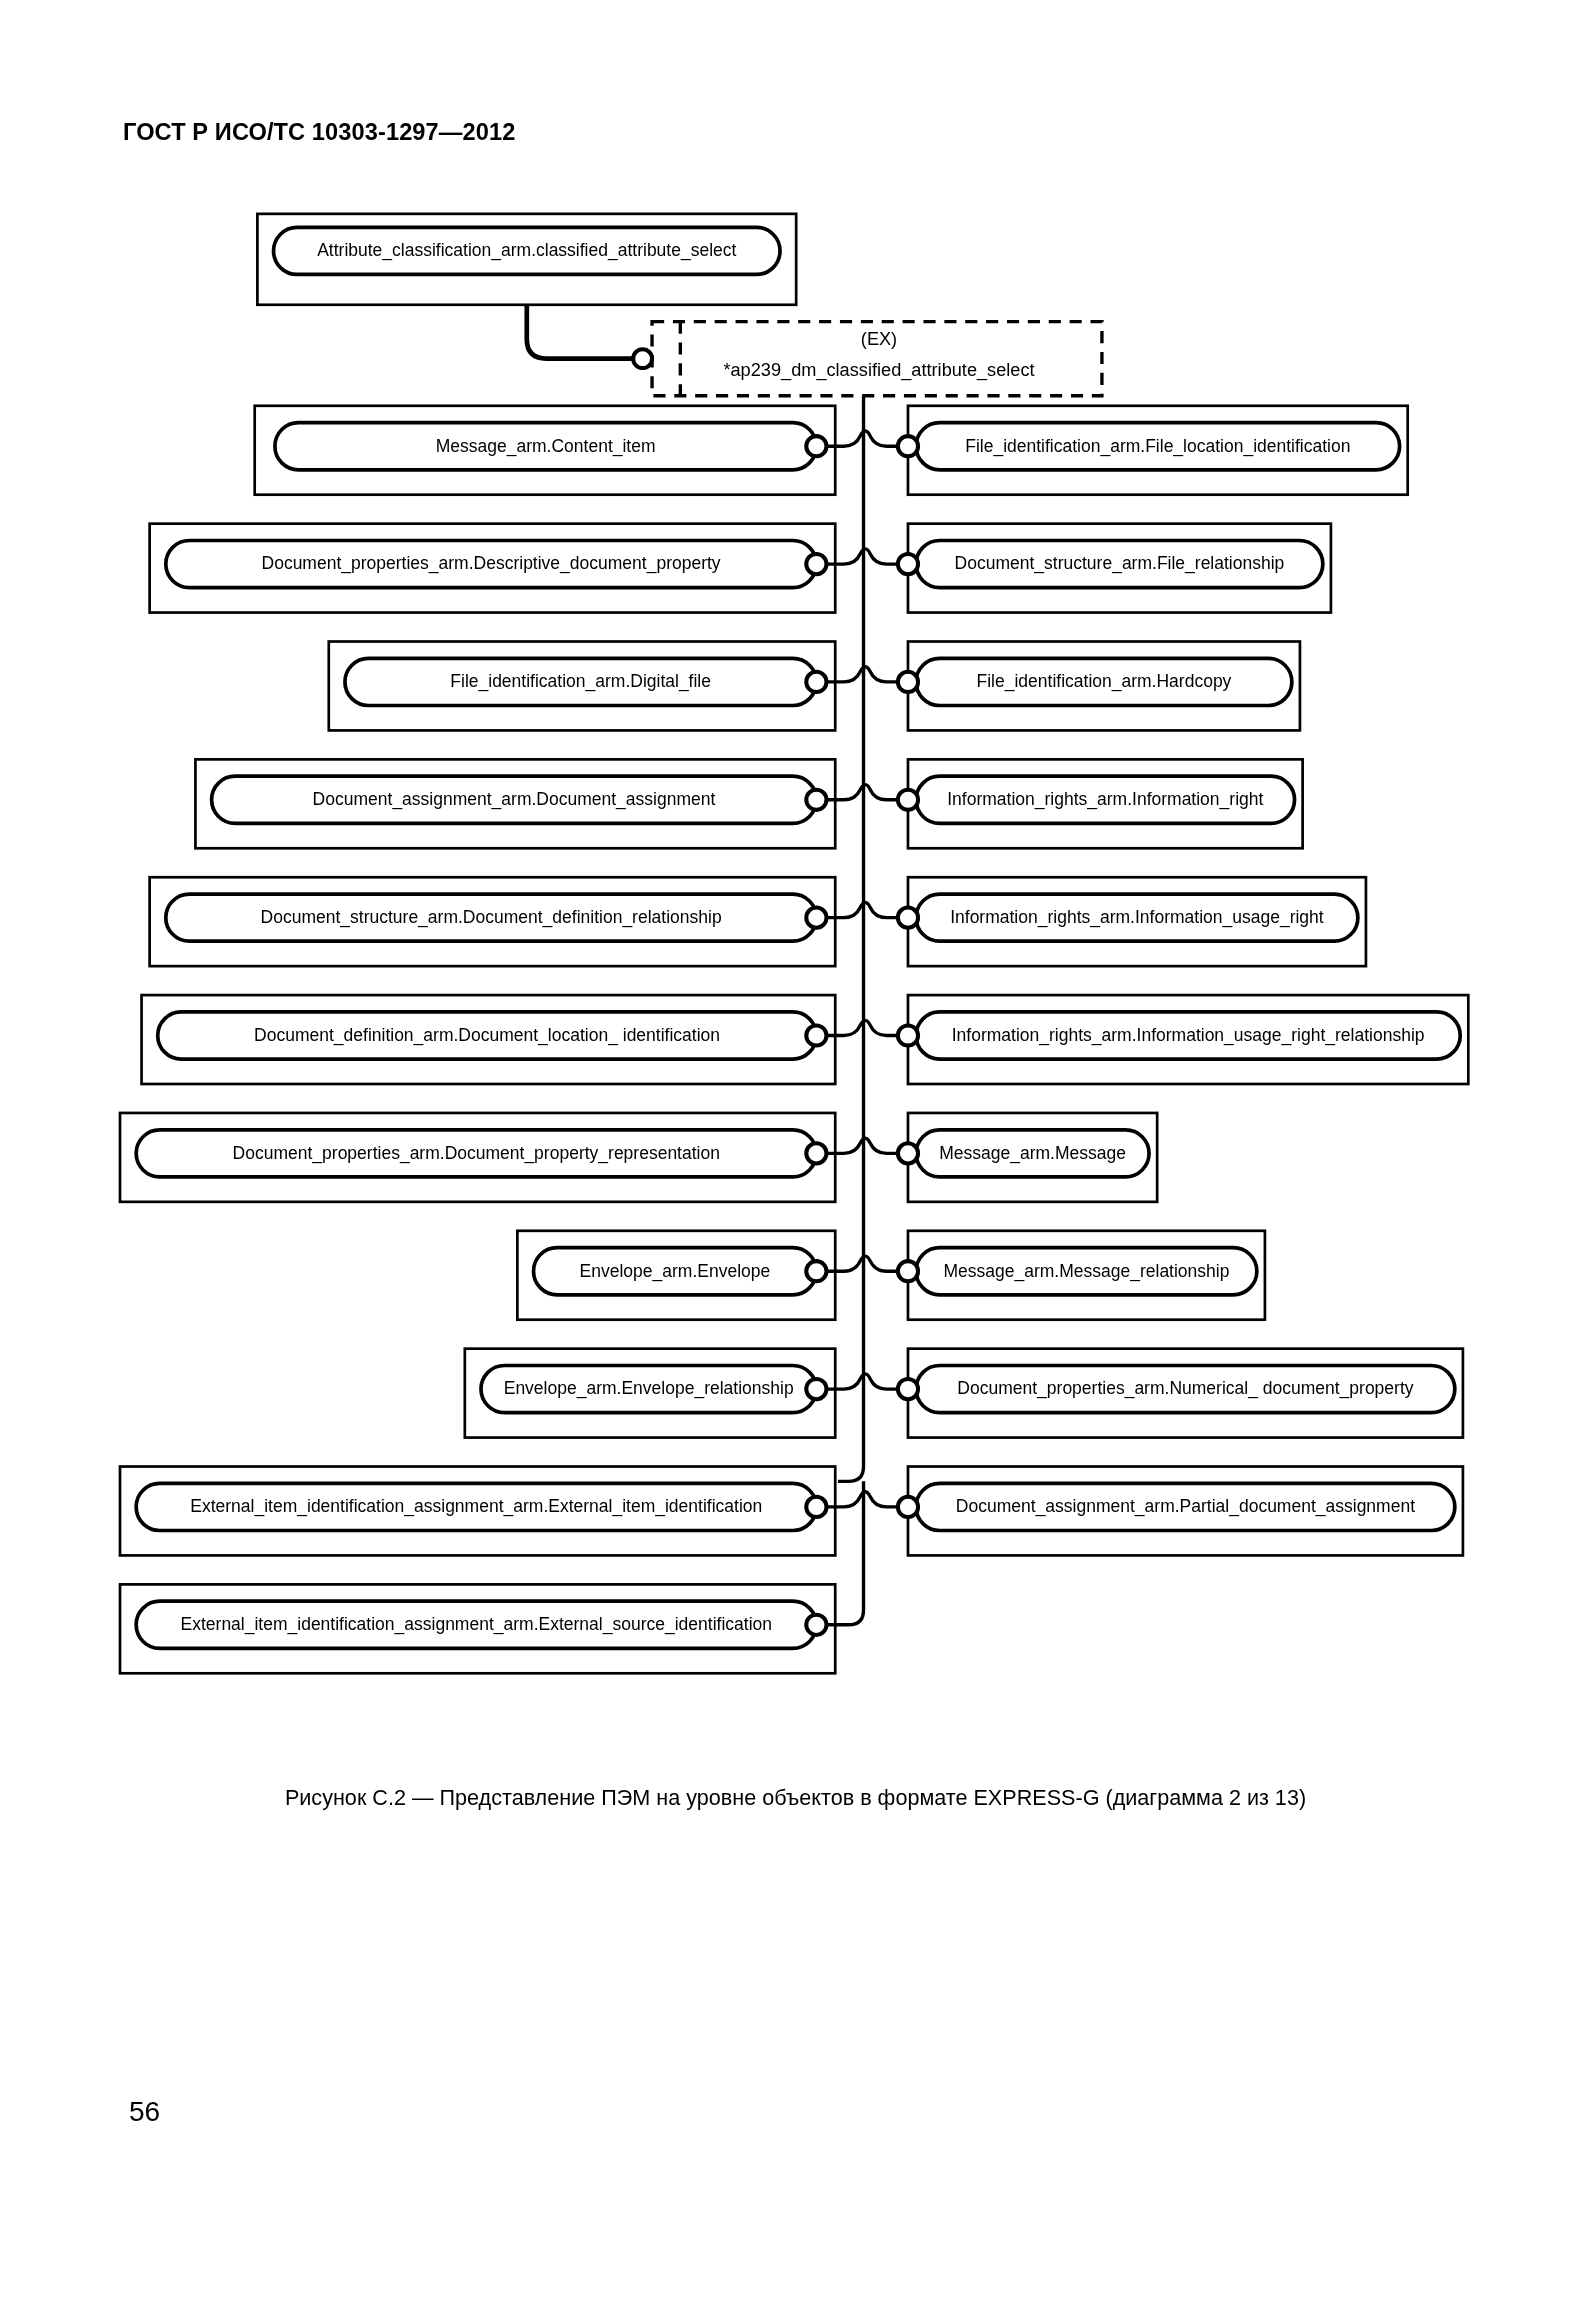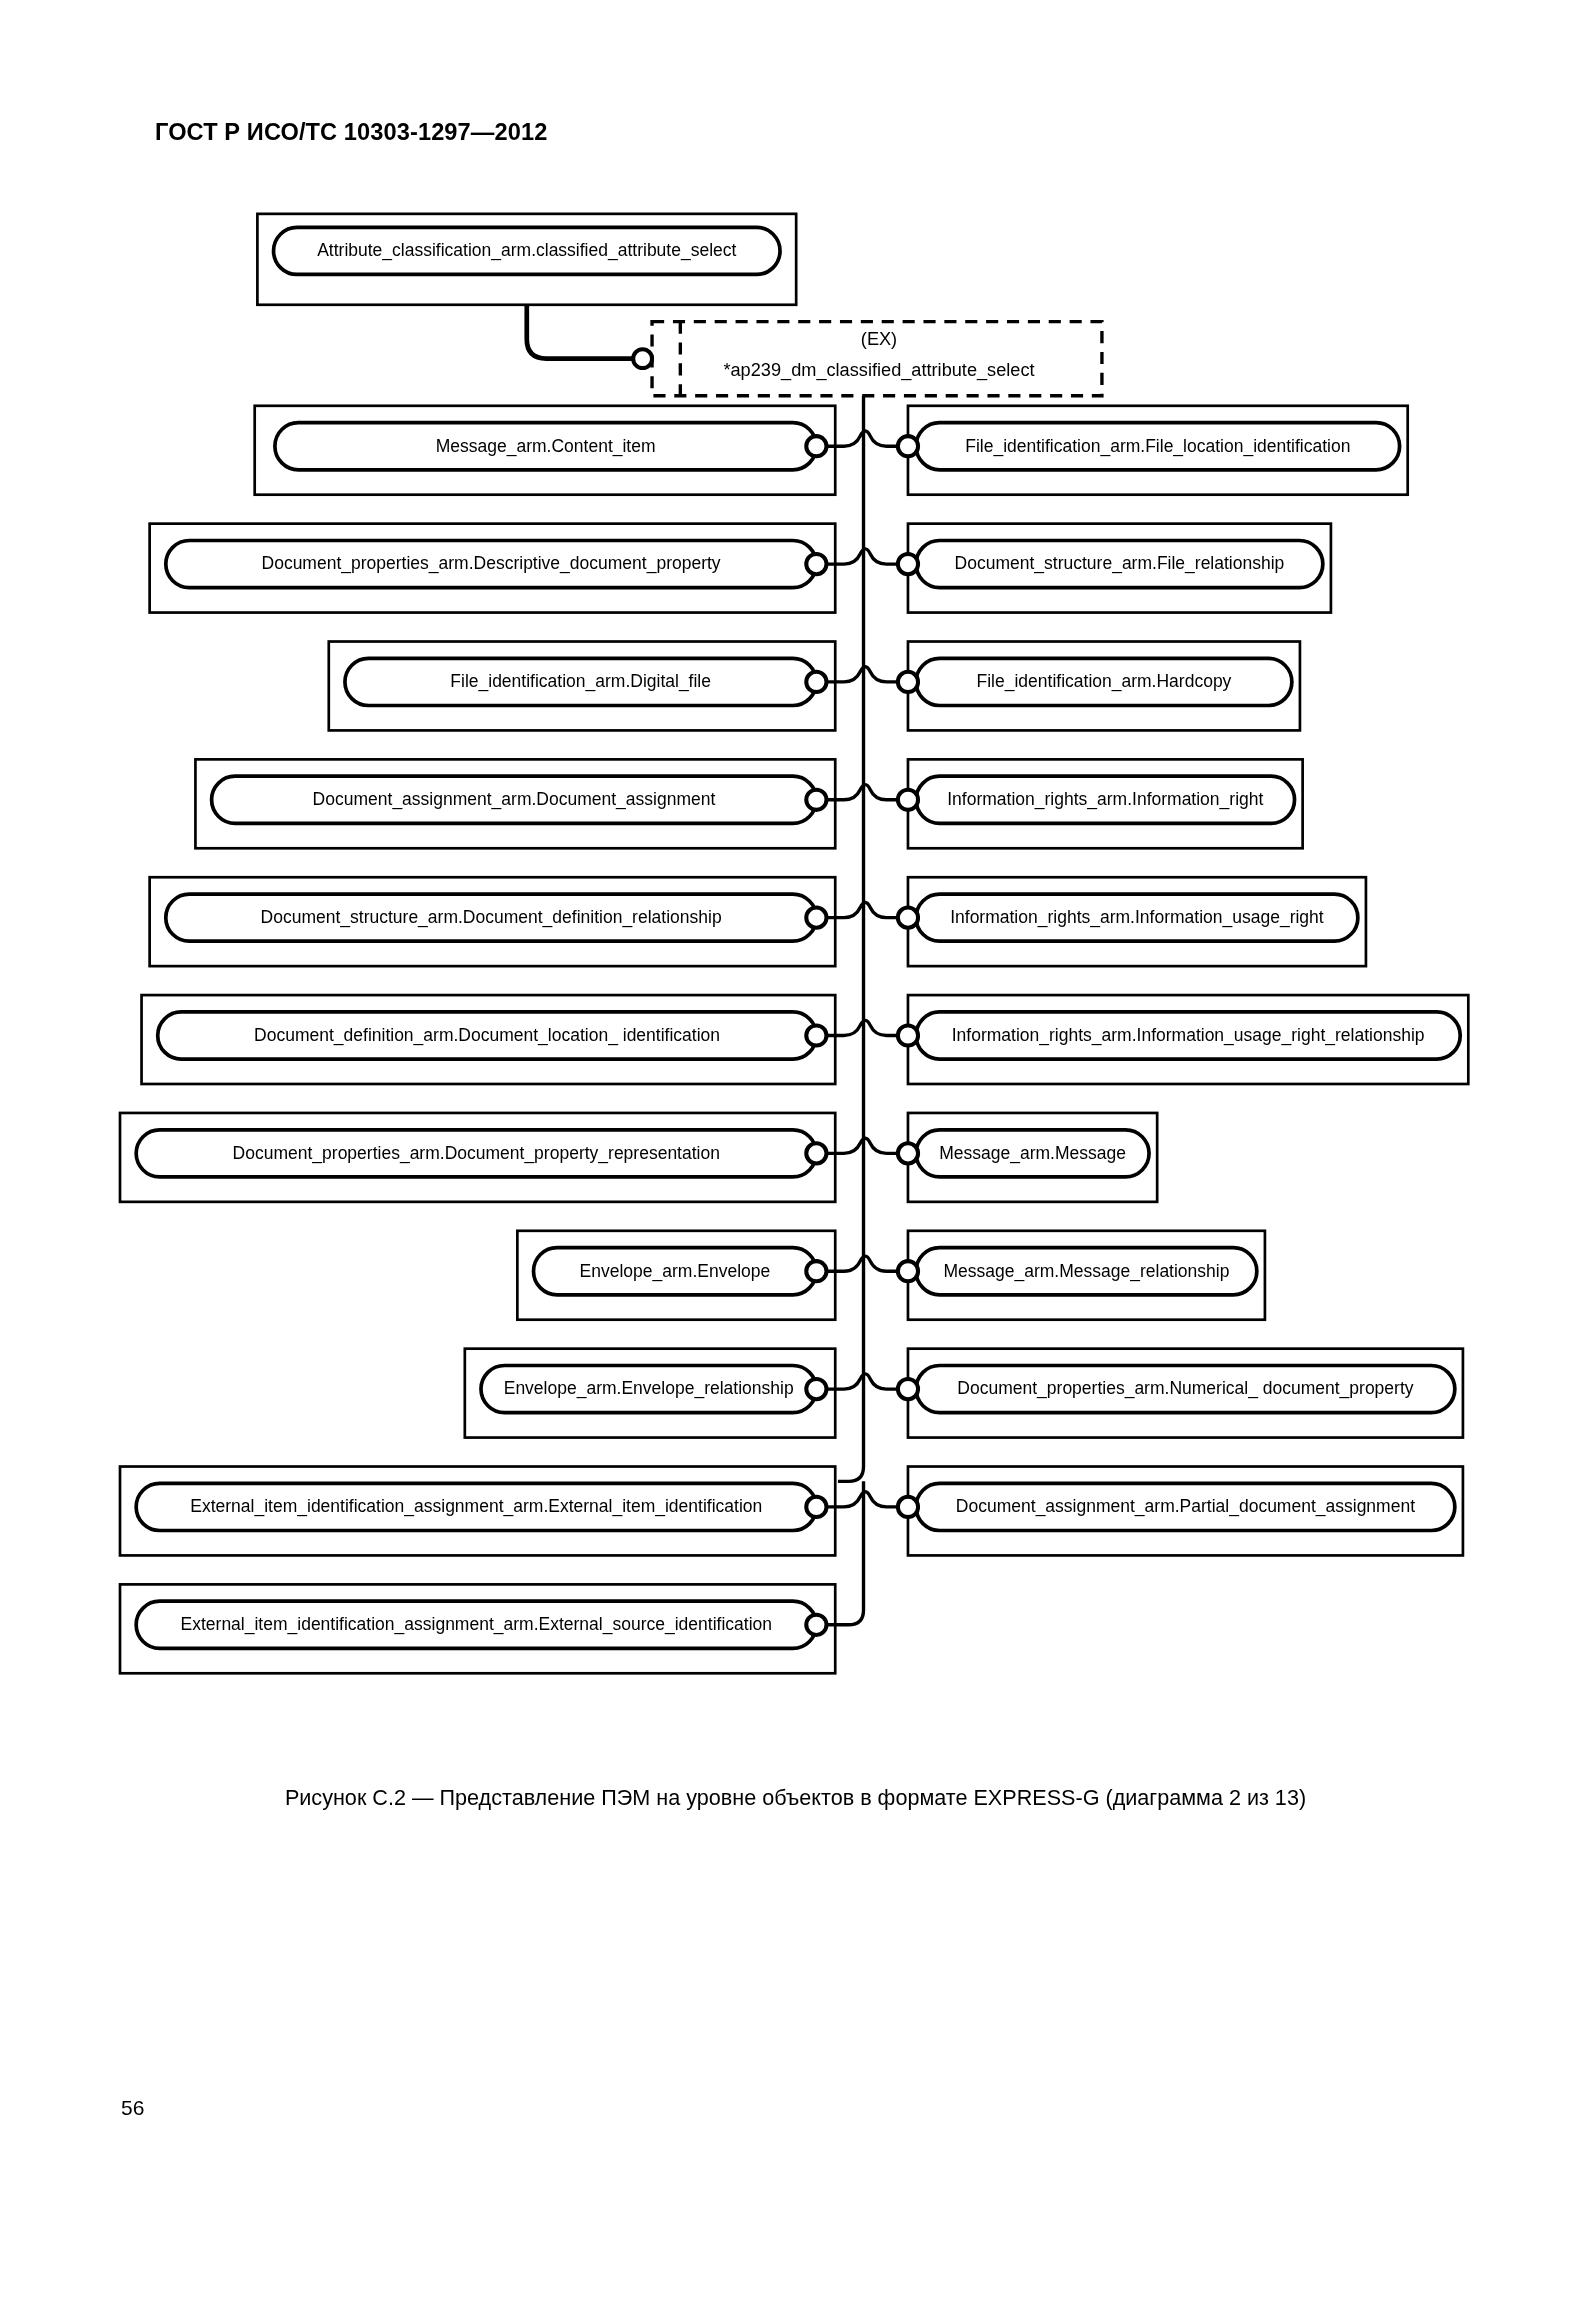--- a/index.html
+++ b/index.html
@@ -20,21 +20,20 @@
     inset: 0;
   }
   .doc-header {
     position: absolute;
     left: 123px;
     top: 119px;
     font-size: 23.6px;
     font-weight: bold;
     letter-spacing: 0.1px;
     white-space: nowrap;
-    margin-left: 32px;
   }
   .figure-area {
     position: absolute;
     left: 0px;
     top: 195px;
     width: 1591px;
     height: 1549px;
   }
   .figure-area svg {
     display: block;
@@ -55,23 +54,23 @@
     position: absolute;
     left: 0;
     top: 1785px;
     width: 1591px;
     text-align: center;
     font-size: 21.6px;
     white-space: nowrap;
   }
   .page-number {
     position: absolute;
-    left: 121px;
+    left: 129px;
     top: 2096px;
-    font-size: 21px;
+    font-size: 28px;
   }
   .outer-rect {
     fill: none;
     stroke: #000000;
     stroke-width: 4;
   }
   .rounded-box {
     fill: #ffffff;
     stroke: #000000;
     stroke-width: 5.5;

